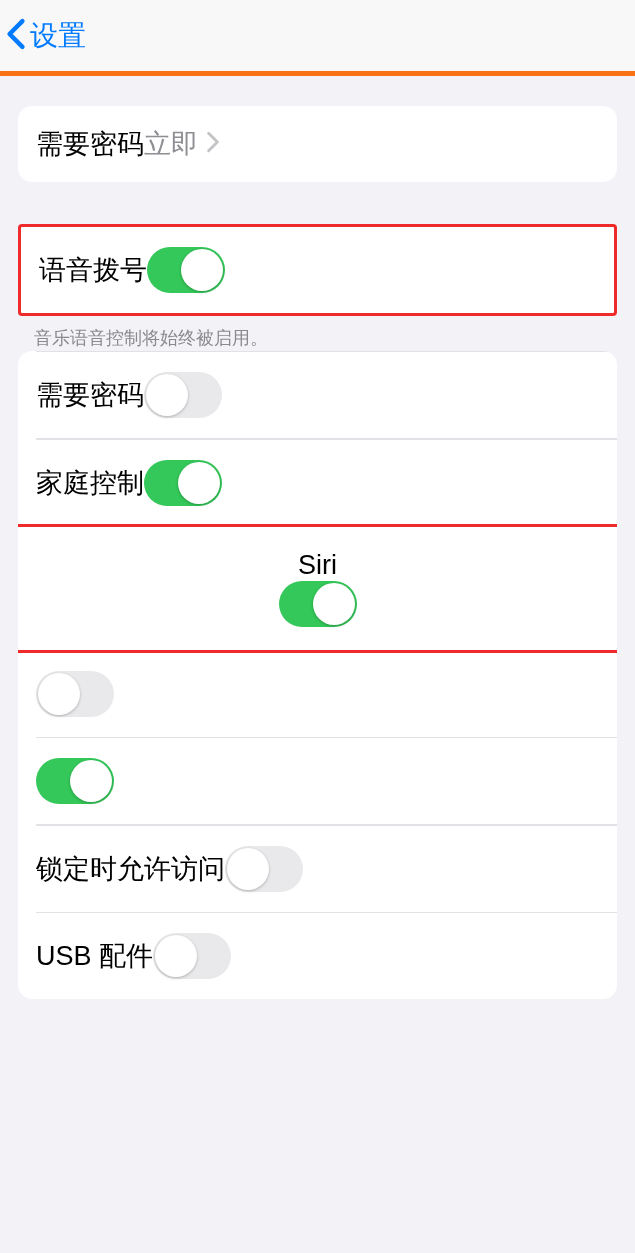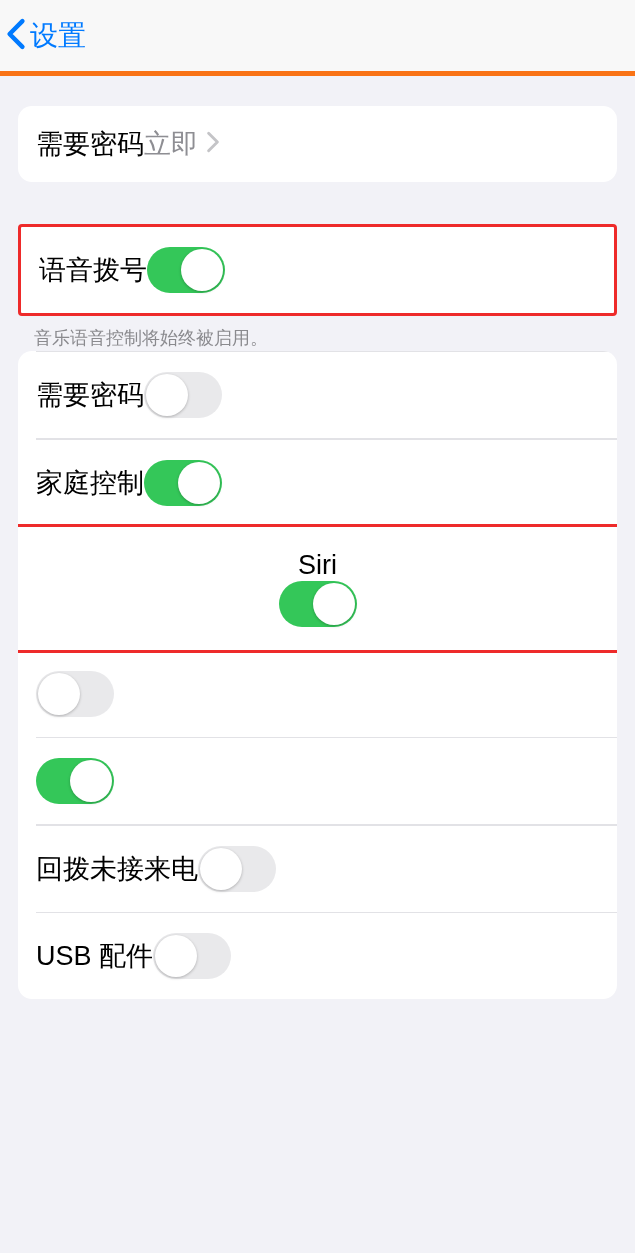--- a/index.html
+++ b/index.html
@@ -213,21 +213,21 @@
       </div>
       <div class="row-sep"></div>
       <div class="row">
         <div class="toggle on">
           <div class="toggle-knob"></div>
         </div>
       </div>
       <div class="row-sep"></div>
       <div class="row-sep"></div>
       <div class="row">
-        <span class="row-label">回拨未接来电</span>
+        <span class="row-label">锁定时允许访问</span>
         <div class="toggle off">
           <div class="toggle-knob"></div>
         </div>
       </div>
       <div class="row-sep"></div>
       <div class="row">
         <span class="row-label">USB 配件</span>
         <div class="toggle off">
           <div class="toggle-knob"></div>
         </div>

